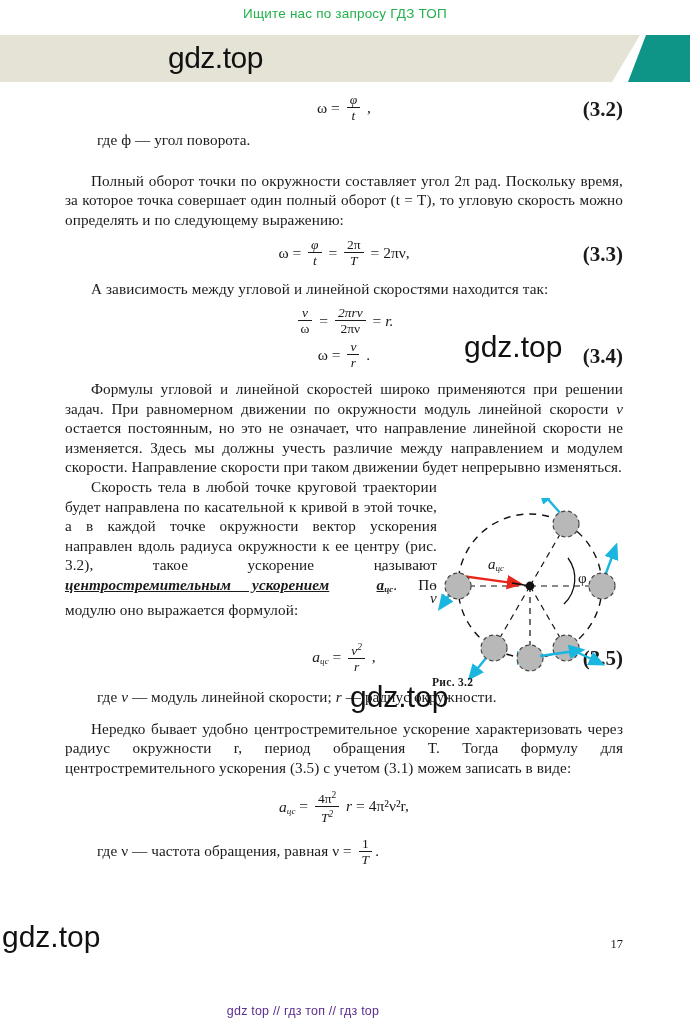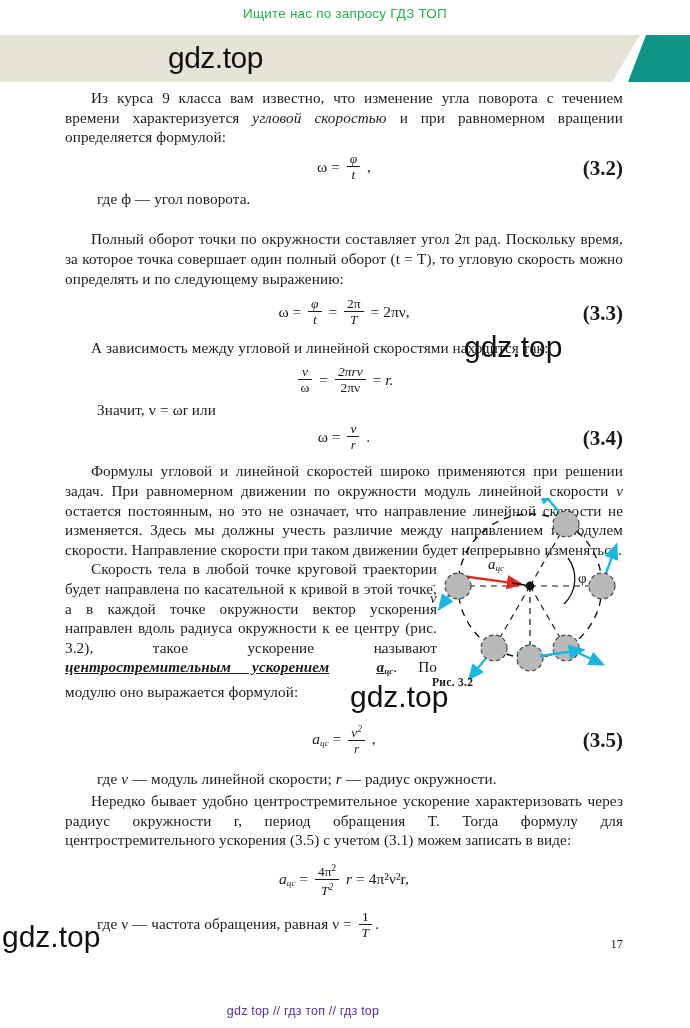--- a/index.html
+++ b/index.html
@@ -108,21 +108,20 @@
   <div class="promo">Ищите нас по запросу ГДЗ ТОП</div>
 
   <div class="banner">
     <div class="beige"></div>
     <div class="teal"></div>
   </div>
   <div class="wm-banner">gdz.top</div>
 
   <div class="col">
 
-    <p class="para"><span>Из курса 9 класса вам известно, что изменение угла поворота с течением времени характеризуется </span><span class="ital">угловой скоростью</span><span> и при равномерном вращении определяется формулой:</span></p>
 
     <div class="eq">
       <span>ω</span>
       <span>=</span>
       <span class="frac">
         <span class="num mi">φ</span>
         <span class="den mi">t</span>
       </span>
       <span>,</span>
       <span class="tag">(3.2)</span>
@@ -158,21 +157,20 @@
       </span>
       <span>=</span>
       <span class="frac">
         <span class="num mi">2πrν</span>
         <span class="den">2πν</span>
       </span>
       <span>=</span>
       <span class="mi">r.</span>
     </div>
 
-    <p class="para cont" style="margin-top:4px">Значит, v = ωr или</p>
 
     <div class="eq" style="margin-top:4px;margin-bottom:8px">
       <span>ω</span>
       <span>=</span>
       <span class="frac">
         <span class="num mi">v</span>
         <span class="den mi">r</span>
       </span>
       <span>.</span>
       <span class="tag">(3.4)</span>
@@ -188,21 +186,21 @@
       <span class="frac">
         <span class="num mi"><span>v</span><span class="sup">2</span></span>
         <span class="den mi">r</span>
       </span>
       <span>,</span>
       <span class="tag">(3.5)</span>
     </div>
 
     <p class="para cont"><span>где </span><span class="mi">v</span><span> — модуль линейной скорости; </span><span class="mi">r</span><span> — радиус окружности.</span></p>
 
-    <p class="para" style="margin-top:2px">Нередко бывает удобно центростремительное ускорение характеризовать через радиус окружности r, период обращения T. Тогда формулу для центростремительного ускорения (3.5) с учетом (3.1) можем записать в виде:</p>
+    <p class="para" style="margin-top:12px">Нередко бывает удобно центростремительное ускорение характеризовать через радиус окружности r, период обращения T. Тогда формулу для центростремительного ускорения (3.5) с учетом (3.1) можем записать в виде:</p>
 
     <div class="eq" style="margin-top:12px;margin-bottom:12px">
       <span class="mi"><span>a</span><span class="sub">цс</span></span>
       <span>=</span>
       <span class="frac">
         <span class="num"><span>4π</span><span class="sup">2</span></span>
         <span class="den mi"><span>T</span><span class="sup">2</span></span>
       </span>
       <span class="mi">r</span>
       <span>=</span>

